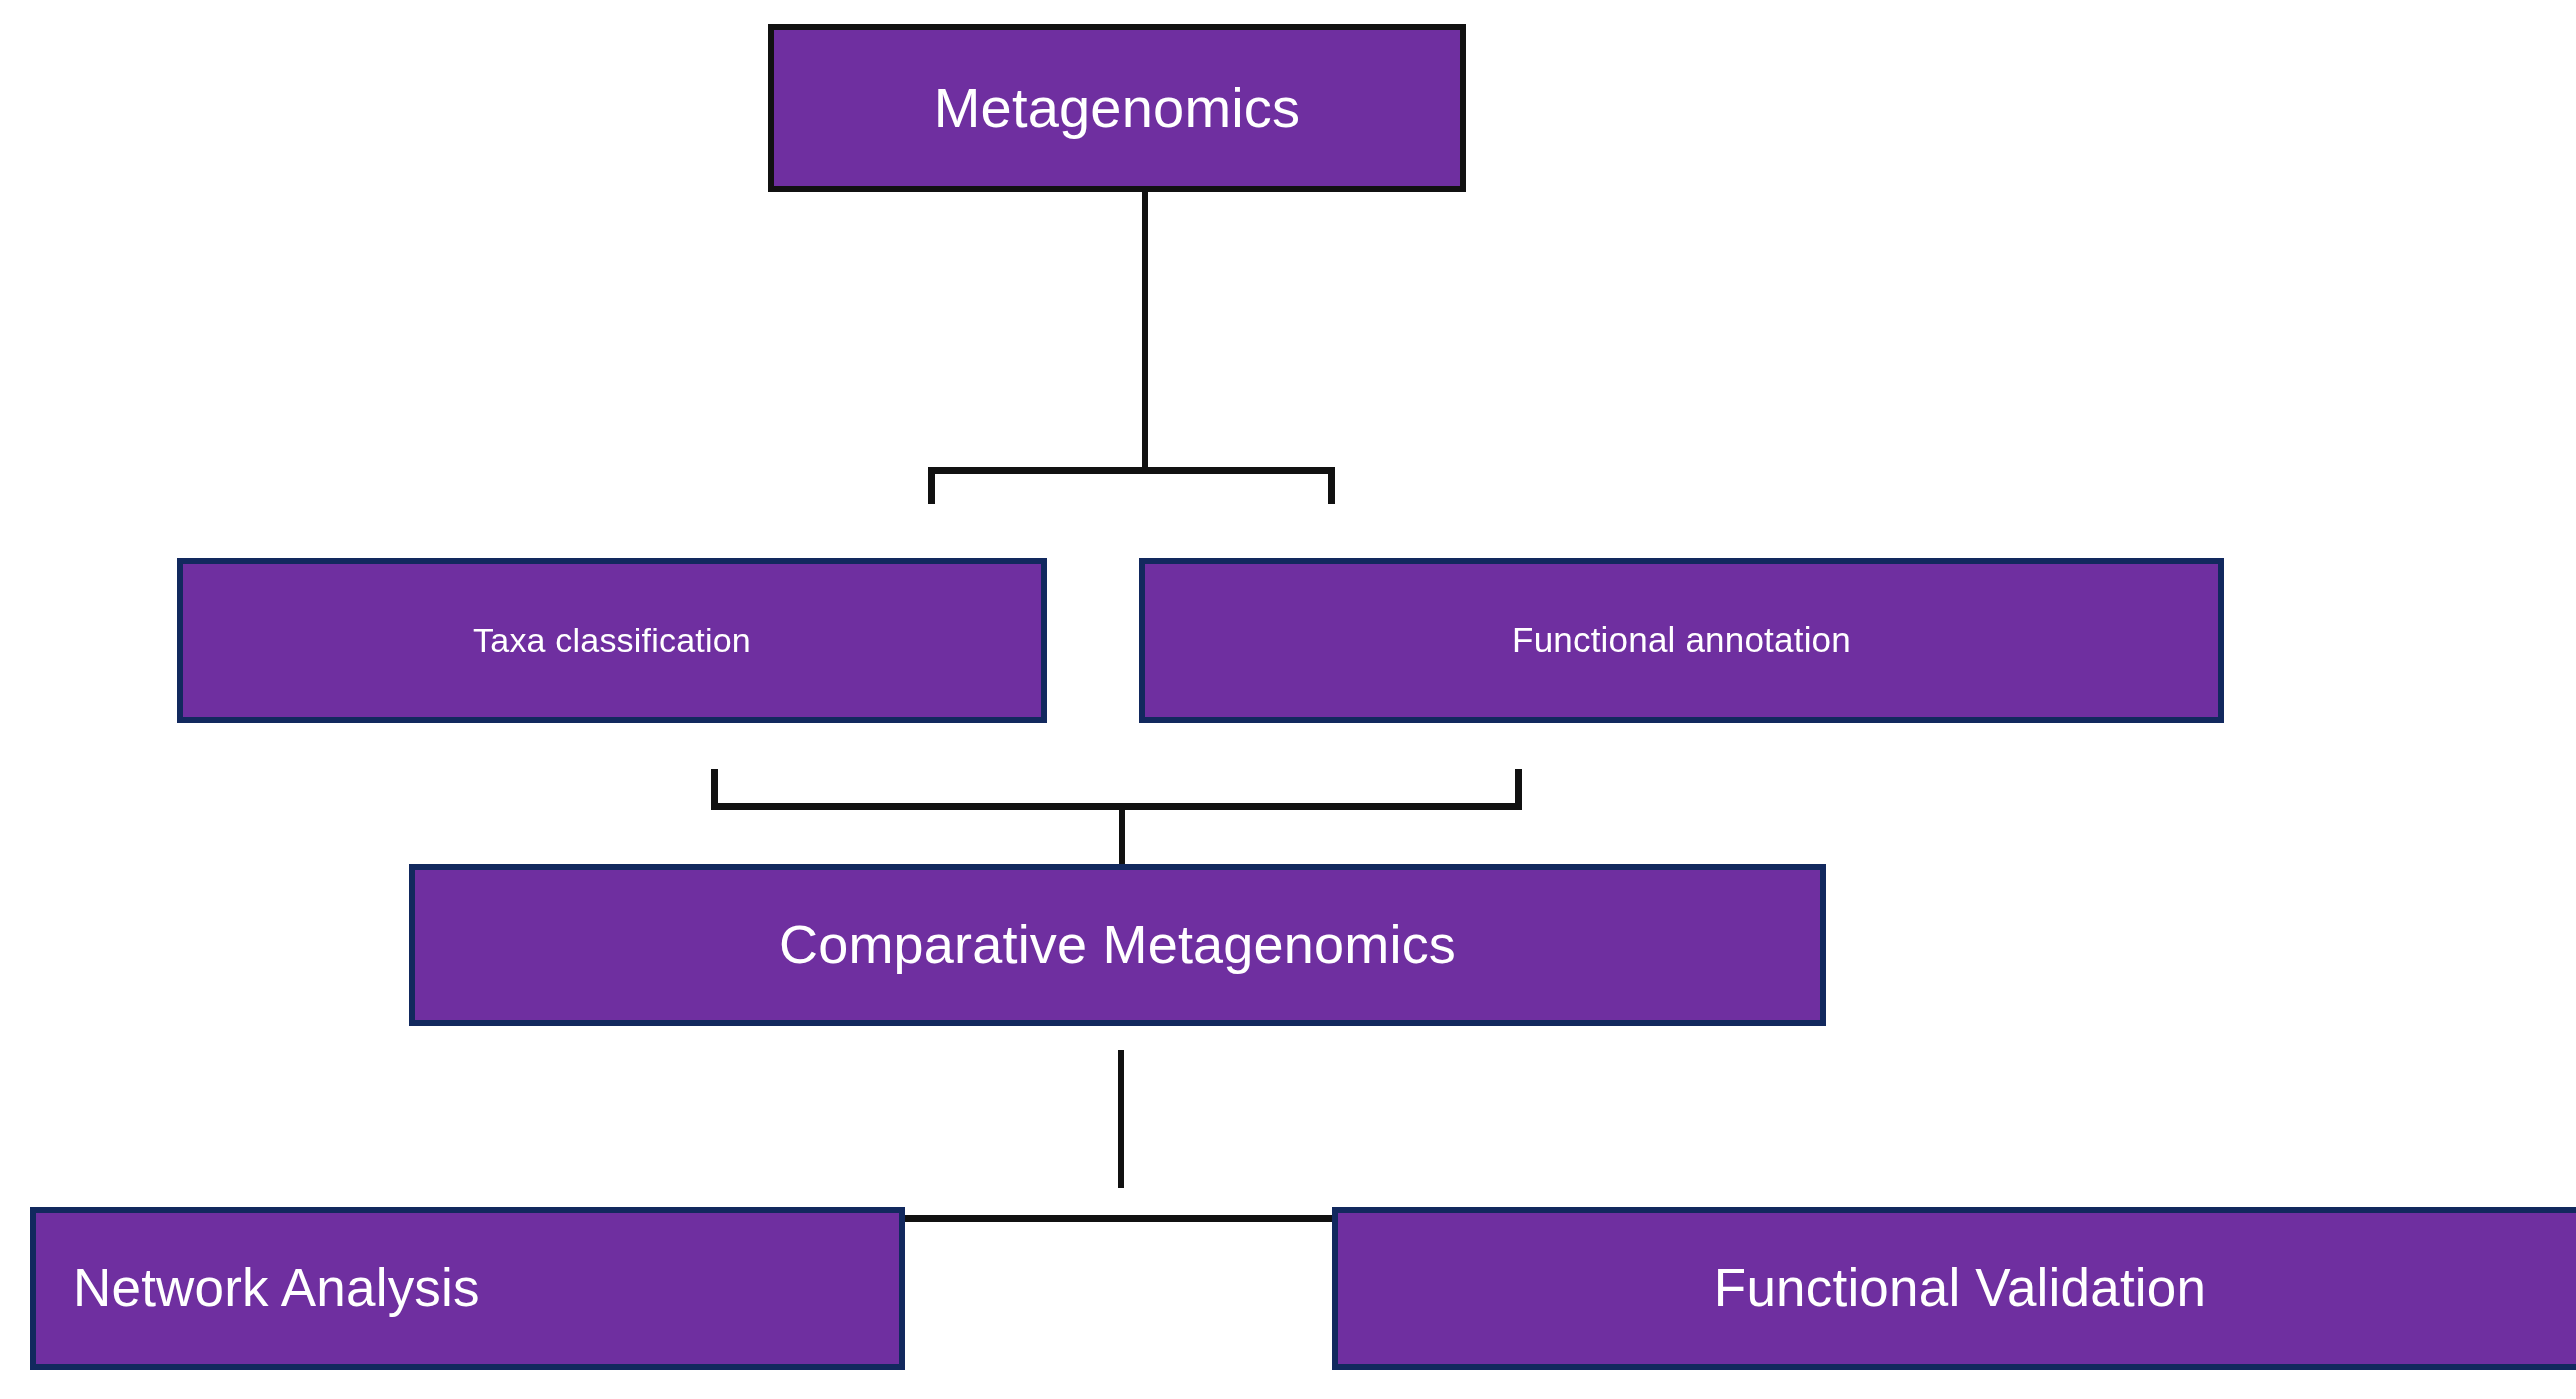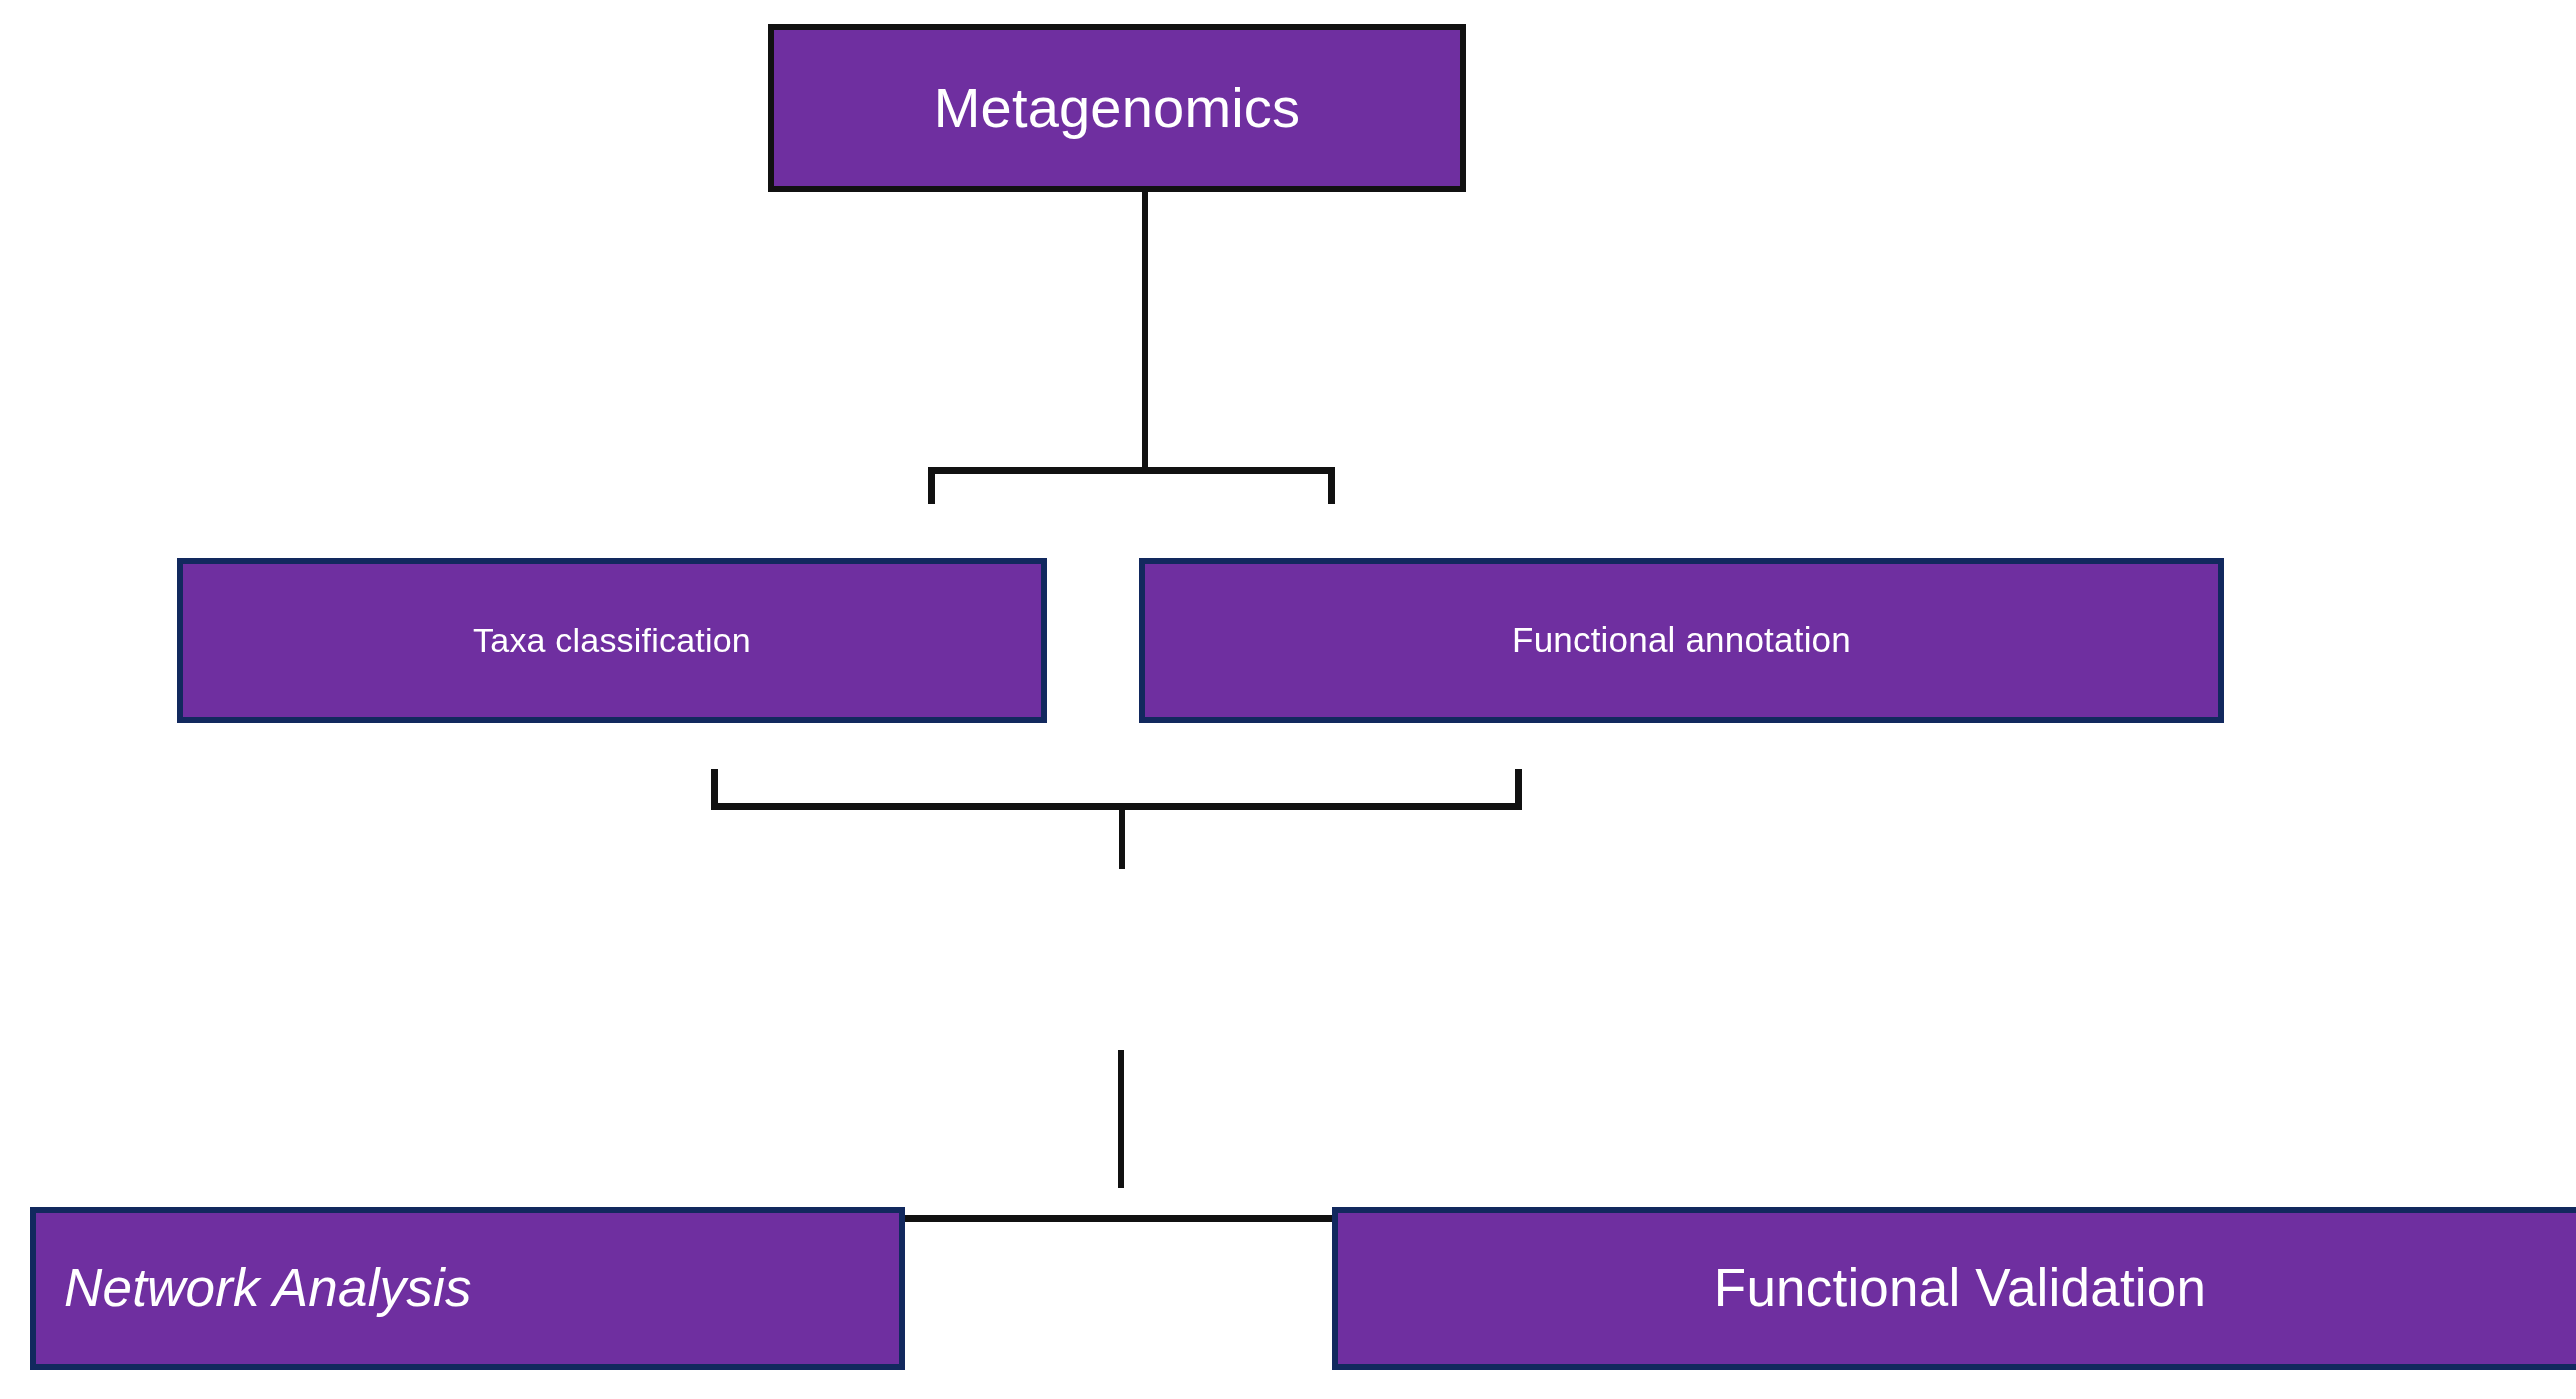--- a/index.html
+++ b/index.html
@@ -28,21 +28,21 @@
     font-family: "Liberation Sans", sans-serif;
     font-weight: 400;
     letter-spacing: 0.2px;
     white-space: nowrap;
     overflow: hidden;
   }
   .node.black-border { border: 6px solid #111111; }
   .node.navy-border  { border: 6.8px solid #12295E; }
   .node .label { line-height: 1.1; }
   .node.align-left { justify-content: flex-start; }
-  .node.align-left .label { padding-left: 28px; font-style: italic; }
+  .node.align-left .label { padding-left: 37px; }
 
   
   .vline {
     position: absolute;
     background: #111111;
     width: 6px;
   }
   .hline {
     position: absolute;
     background: #111111;
@@ -74,20 +74,23 @@
 
   <div class="node navy-border" style="left:1139px; top:558px; width:1085px; height:165px; font-size:35px;">
     <span class="label">Functional annotation</span>
   </div>
 
   <div class="stub" style="left:711px; top:769px; height:41px;"></div>
   <div class="stub" style="left:1515px; top:769px; height:41px;"></div>
   <div class="hline" style="left:711px; top:803px; width:811px;"></div>
   <div class="vline" style="left:1119px; top:803px; height:66px;"></div>
 
+  <div class="node navy-border" style="left:409px; top:864px; width:1417px; height:162px; font-size:54px;">
+    <span class="label">Comparative Metagenomics</span>
+  </div>
 
   <div class="vline" style="left:1118px; top:1050px; height:138px;"></div>
   <div class="hline" style="left:890px; top:1215px; width:455px;"></div>
   <div class="stub" style="left:890px; top:1215px; height:40px;"></div>
   <div class="stub" style="left:1338px; top:1215px; height:40px;"></div>
 
   <div class="node navy-border align-left" style="left:30px; top:1207px; width:875px; height:163px; font-size:53px;">
     <span class="label">Network Analysis</span>
   </div>
 

